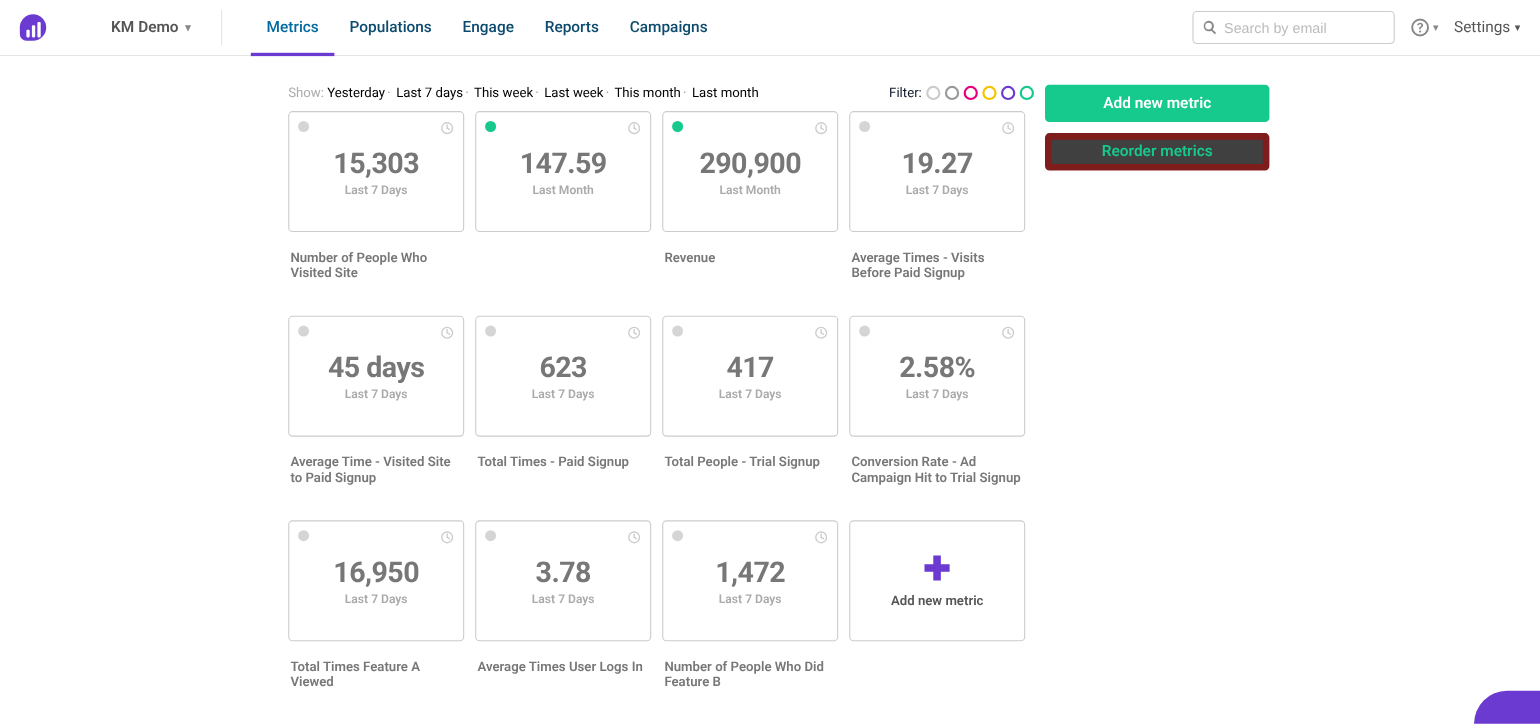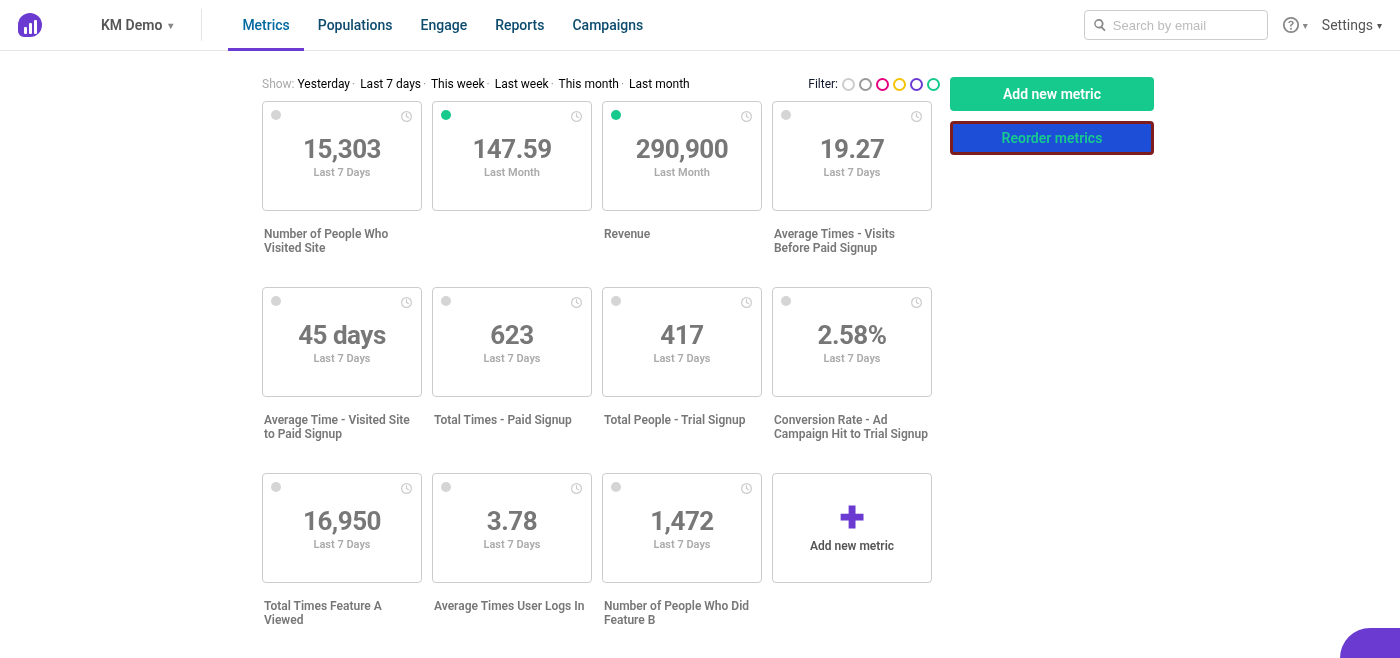--- a/index.html
+++ b/index.html
@@ -111,21 +111,21 @@
   }
   .add-card { cursor:pointer; }
   .add-card .plus { font-size:30px; font-weight:900; color:#6B3BD1; line-height:1; }
   .add-card .label { font-size:12px; color:#555; font-weight:600; margin-top:6px;}
 
   .btn {
     height:34px; border-radius:4px; display:flex; align-items:center; justify-content:center;
     font-size:14px; font-weight:600; cursor:pointer;
   }
   .btn-primary { background:#16C98D; color:#fff; border:none; }
-  .btn-outline { background:#1d4ed8; color:#16C98D; border:3px solid #7f1d1d; }
+  .btn-outline { background:#404040; color:#16C98D; border:6px solid #7f1d1d; }
 
   .fab {
     position:absolute; right:0; bottom:0;
     width:60px; height:30px;
     border-top-left-radius:60px; border-top-right-radius:0;
     background:#6B3BD1;
   }
 </style>
 </head>
 <body>

